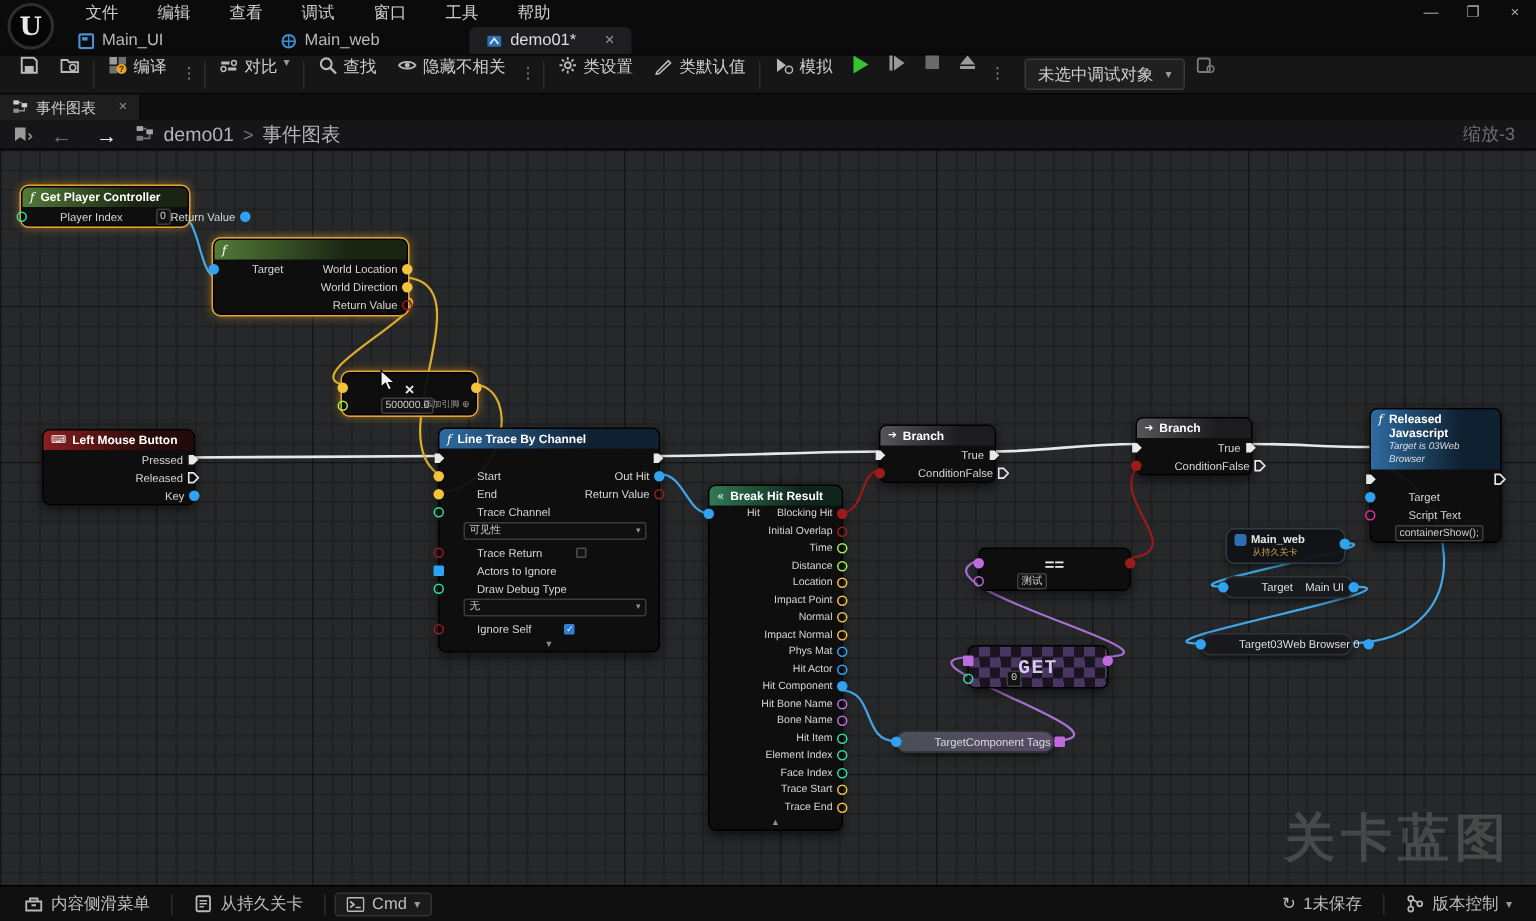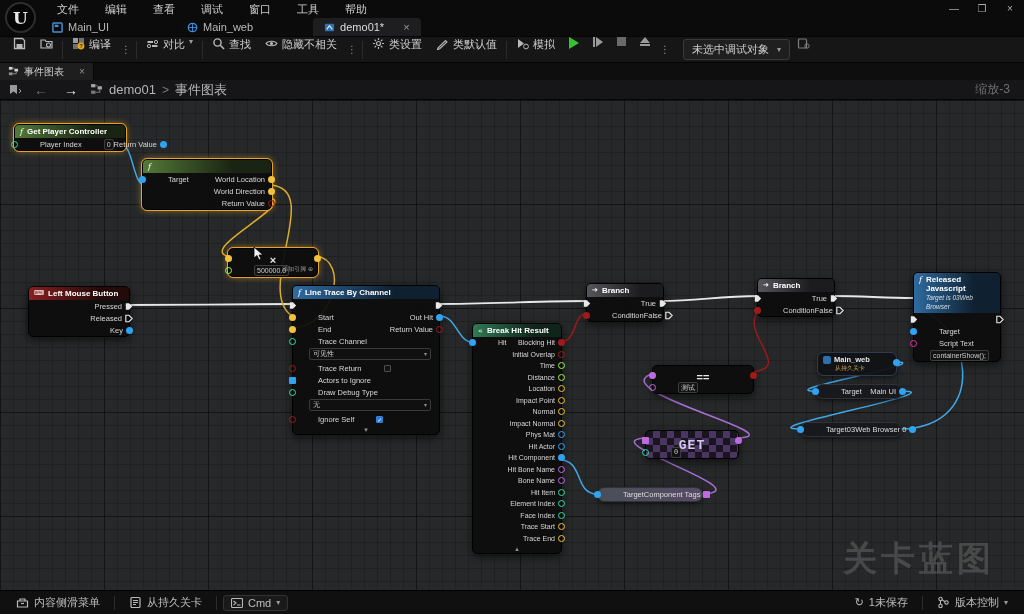--- a/index.html
+++ b/index.html
@@ -51,21 +51,21 @@
   .zoomlabel{margin-left:auto;font-size:12px;color:#6f6f6f;padding-right:6px;}
 
   
   .graph{flex:1;position:relative;overflow:hidden;background-color:#262829;background-image:
     linear-gradient(rgba(0,0,0,.40) 1px,transparent 1px),
     linear-gradient(90deg,rgba(0,0,0,.40) 1px,transparent 1px),
     linear-gradient(rgba(0,0,0,.16) 1px,transparent 1px),
     linear-gradient(90deg,rgba(0,0,0,.16) 1px,transparent 1px);
     background-size:104px 104px,104px 104px,13px 13px,13px 13px;}
   #wires{position:absolute;left:0;top:0;pointer-events:none;}
-  .watermark{position:absolute;right:29px;bottom:8px;font-size:34px;color:rgba(210,210,210,.20);letter-spacing:4px;font-weight:bold;}
+  .watermark{position:absolute;right:16px;bottom:8px;font-size:34px;color:rgba(210,210,210,.20);letter-spacing:4px;font-weight:bold;}
 
   
   .node{position:absolute;background:rgba(13,13,14,.94);border:1px solid #000;border-radius:5px;box-shadow:0 3px 8px rgba(0,0,0,.55);font-size:7.5px;color:#d6d6d6;}
   .node.selected{outline:1.5px solid #e5a22e;box-shadow:0 0 7px rgba(229,162,46,.7);}
   .nhead{display:flex;align-items:flex-start;gap:4px;padding:2px 5px 2px 5px;border-radius:4px 4px 0 0;color:#fff;line-height:9px;}
   .nhead .tt{font-weight:bold;font-size:8px;}
   .nhead .sub{font-weight:normal;font-style:italic;font-size:6.5px;opacity:.8;}
   .hicon{font-style:italic;font-family:"DejaVu Serif",serif;font-size:8px;flex:none;line-height:9px;}
   .hd-pure{background:linear-gradient(90deg,#527a38,#1a2412 70%);}
   .hd-call{background:linear-gradient(90deg,#2e6ba0,#0f2030 70%);}

